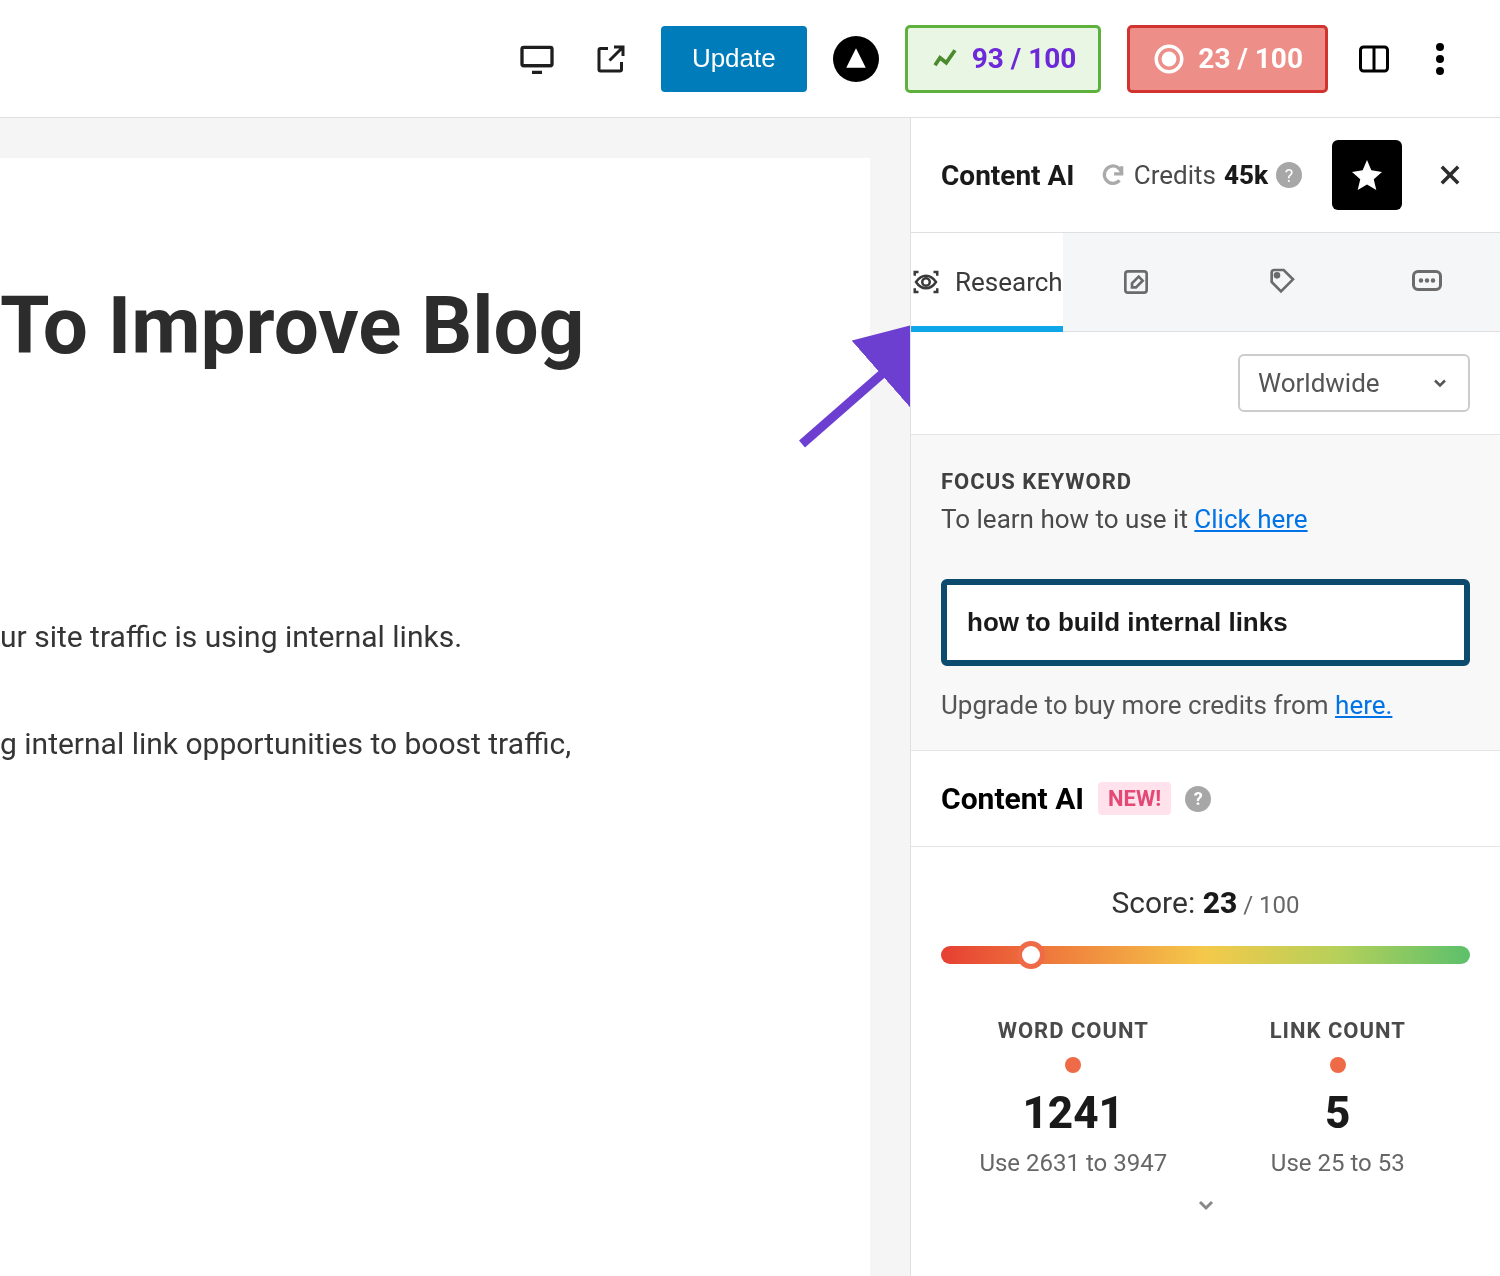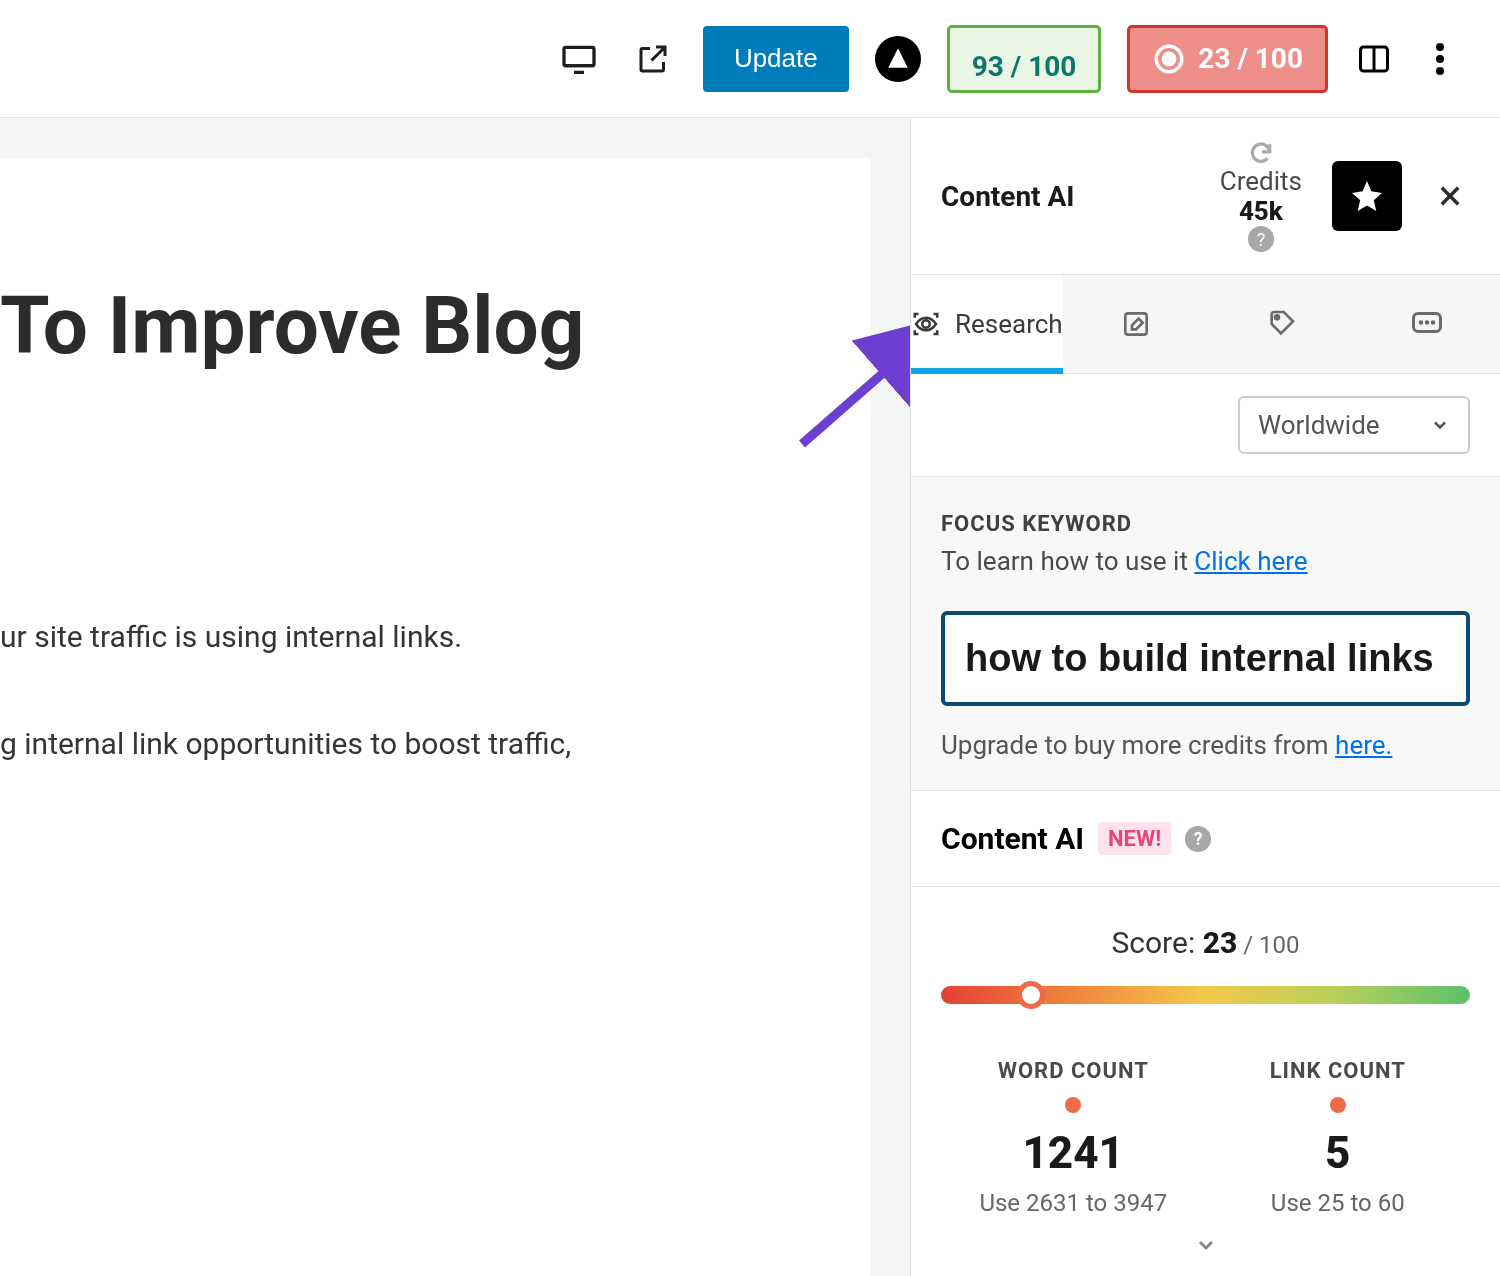--- a/index.html
+++ b/index.html
@@ -58,23 +58,22 @@
     gap: 12px;
     border: 3px solid;
     border-radius: 5px;
     padding: 10px 22px;
     font-size: 28px;
     font-weight: 700;
     height: 68px;
   }
   .score-pill.green {
     border-color: #5fb13e;
-    color: #0f766e;
+    color: #6d28d9;
     background: #e9f6e4;
-    flex-direction: column;
   }
   .score-pill.red {
     border-color: #d1332e;
     color: #fff;
     background: #ed8e88;
   }
   .panels-icon, .kebab-icon {
     width: 40px; height: 40px;
     display: inline-flex;
     align-items: center; justify-content: center;
@@ -134,25 +133,24 @@
     border-bottom: 1px solid #e0e0e0;
   }
   .sidebar-title {
     font-size: 28px;
     font-weight: 700;
     color: #1a1a1a;
   }
   .credits {
     display: inline-flex;
     align-items: center;
-    gap: 0;
+    gap: 8px;
     font-size: 26px;
     color: #4a4a4a;
     margin-left: auto;
-    flex-direction: column;
   }
   .credits .bold { font-weight: 800; color: #1a1a1a; }
   .help-circle {
     width: 26px; height: 26px;
     border-radius: 50%;
     background: #a7a7a7;
     color: #fff;
     font-size: 18px;
     display: inline-flex;
     align-items: center;
@@ -239,27 +237,27 @@
     color: #404040;
   }
   .focus-help {
     font-size: 26px;
     color: #4a4a4a;
     margin-top: 10px;
   }
   .focus-help a, .upgrade-row a { color: #0073e6; text-decoration: underline; }
   .keyword-input {
     width: 100%;
-    border: 4px solid #0c4a6e;
+    border: 6px solid #0c4a6e;
     border-radius: 6px;
     padding: 22px 20px;
-    font-size: 38px;
+    font-size: 26px;
     font-weight: 600;
     color: #1a1a1a;
-    margin-top: 35px;
+    margin-top: 45px;
     background: #fff;
   }
   .upgrade-row {
     font-size: 26px;
     color: #555;
     margin-top: 24px;
   }
   
   .score-header {
     display: flex;
@@ -516,21 +514,21 @@
             <span>1241</span>
           </div>
           <div class="count-hint">Use 2631 to 3947</div>
         </div>
         <div class="count-col">
           <div class="count-label">LINK COUNT</div>
           <div class="count-val">
             <span class="dot"></span>
             <span>5</span>
           </div>
-          <div class="count-hint">Use 25 to 60</div>
+          <div class="count-hint">Use 25 to 53</div>
         </div>
       </div>
       <div class="expand-chevron">
         <svg width="24" height="24" viewBox="0 0 24 24" fill="none" stroke="currentColor" stroke-width="3">
             <path d="M6 9l6 6 6-6"></path>
           </svg>
       </div>
     </div>
   </div>
 </div>

